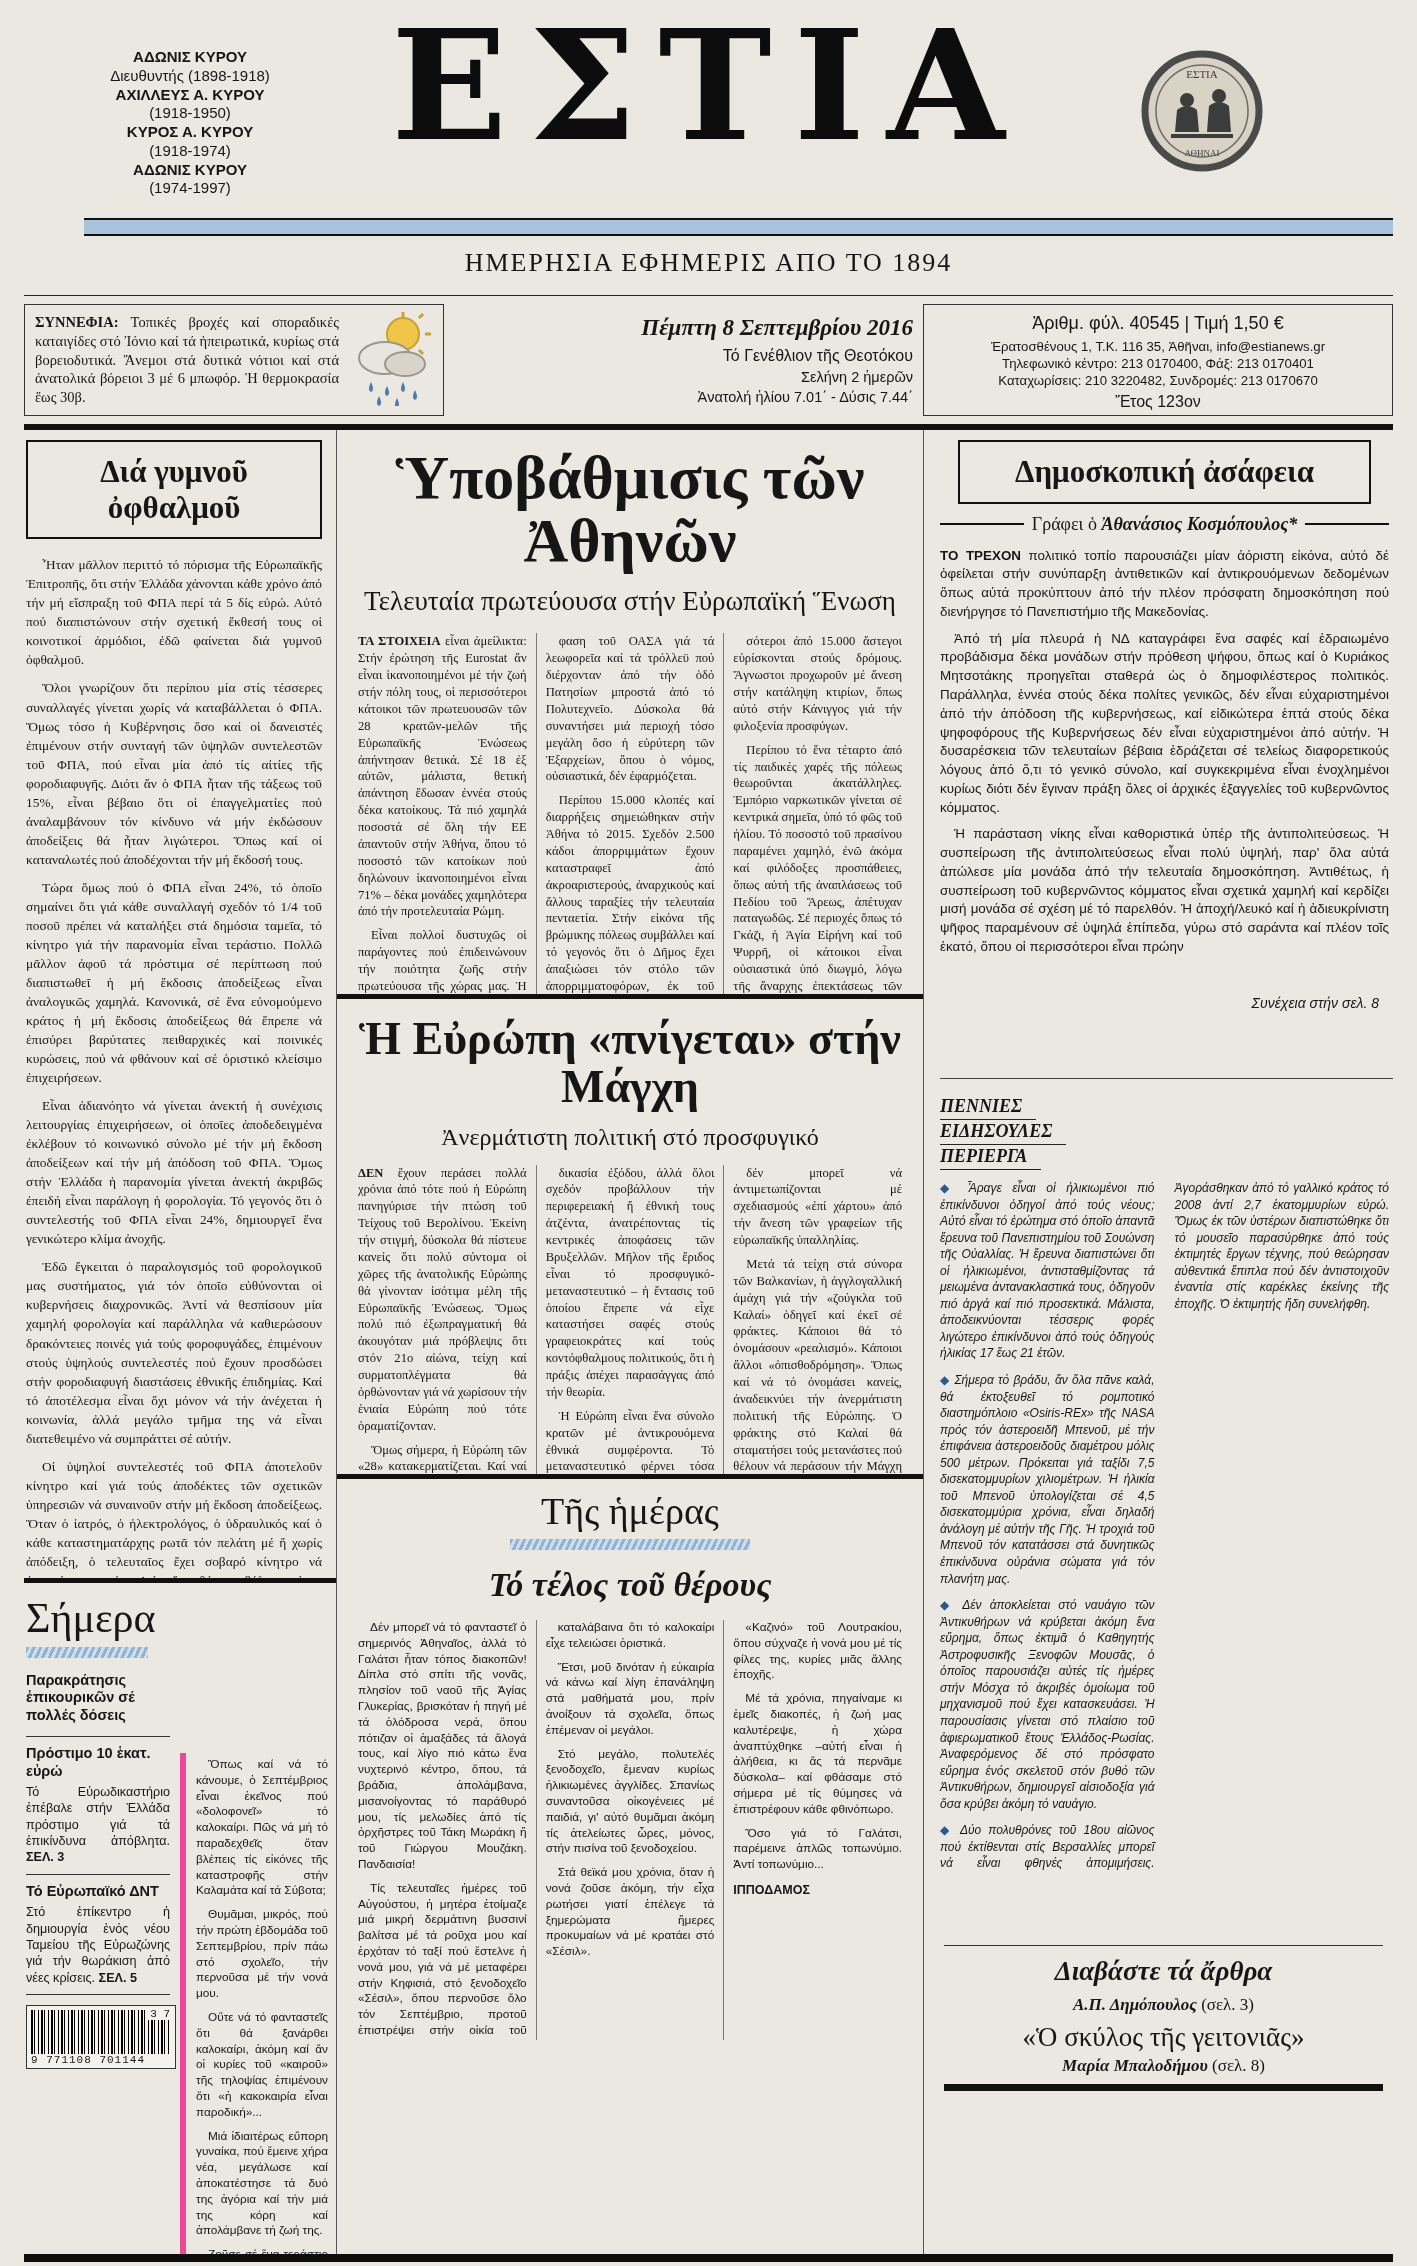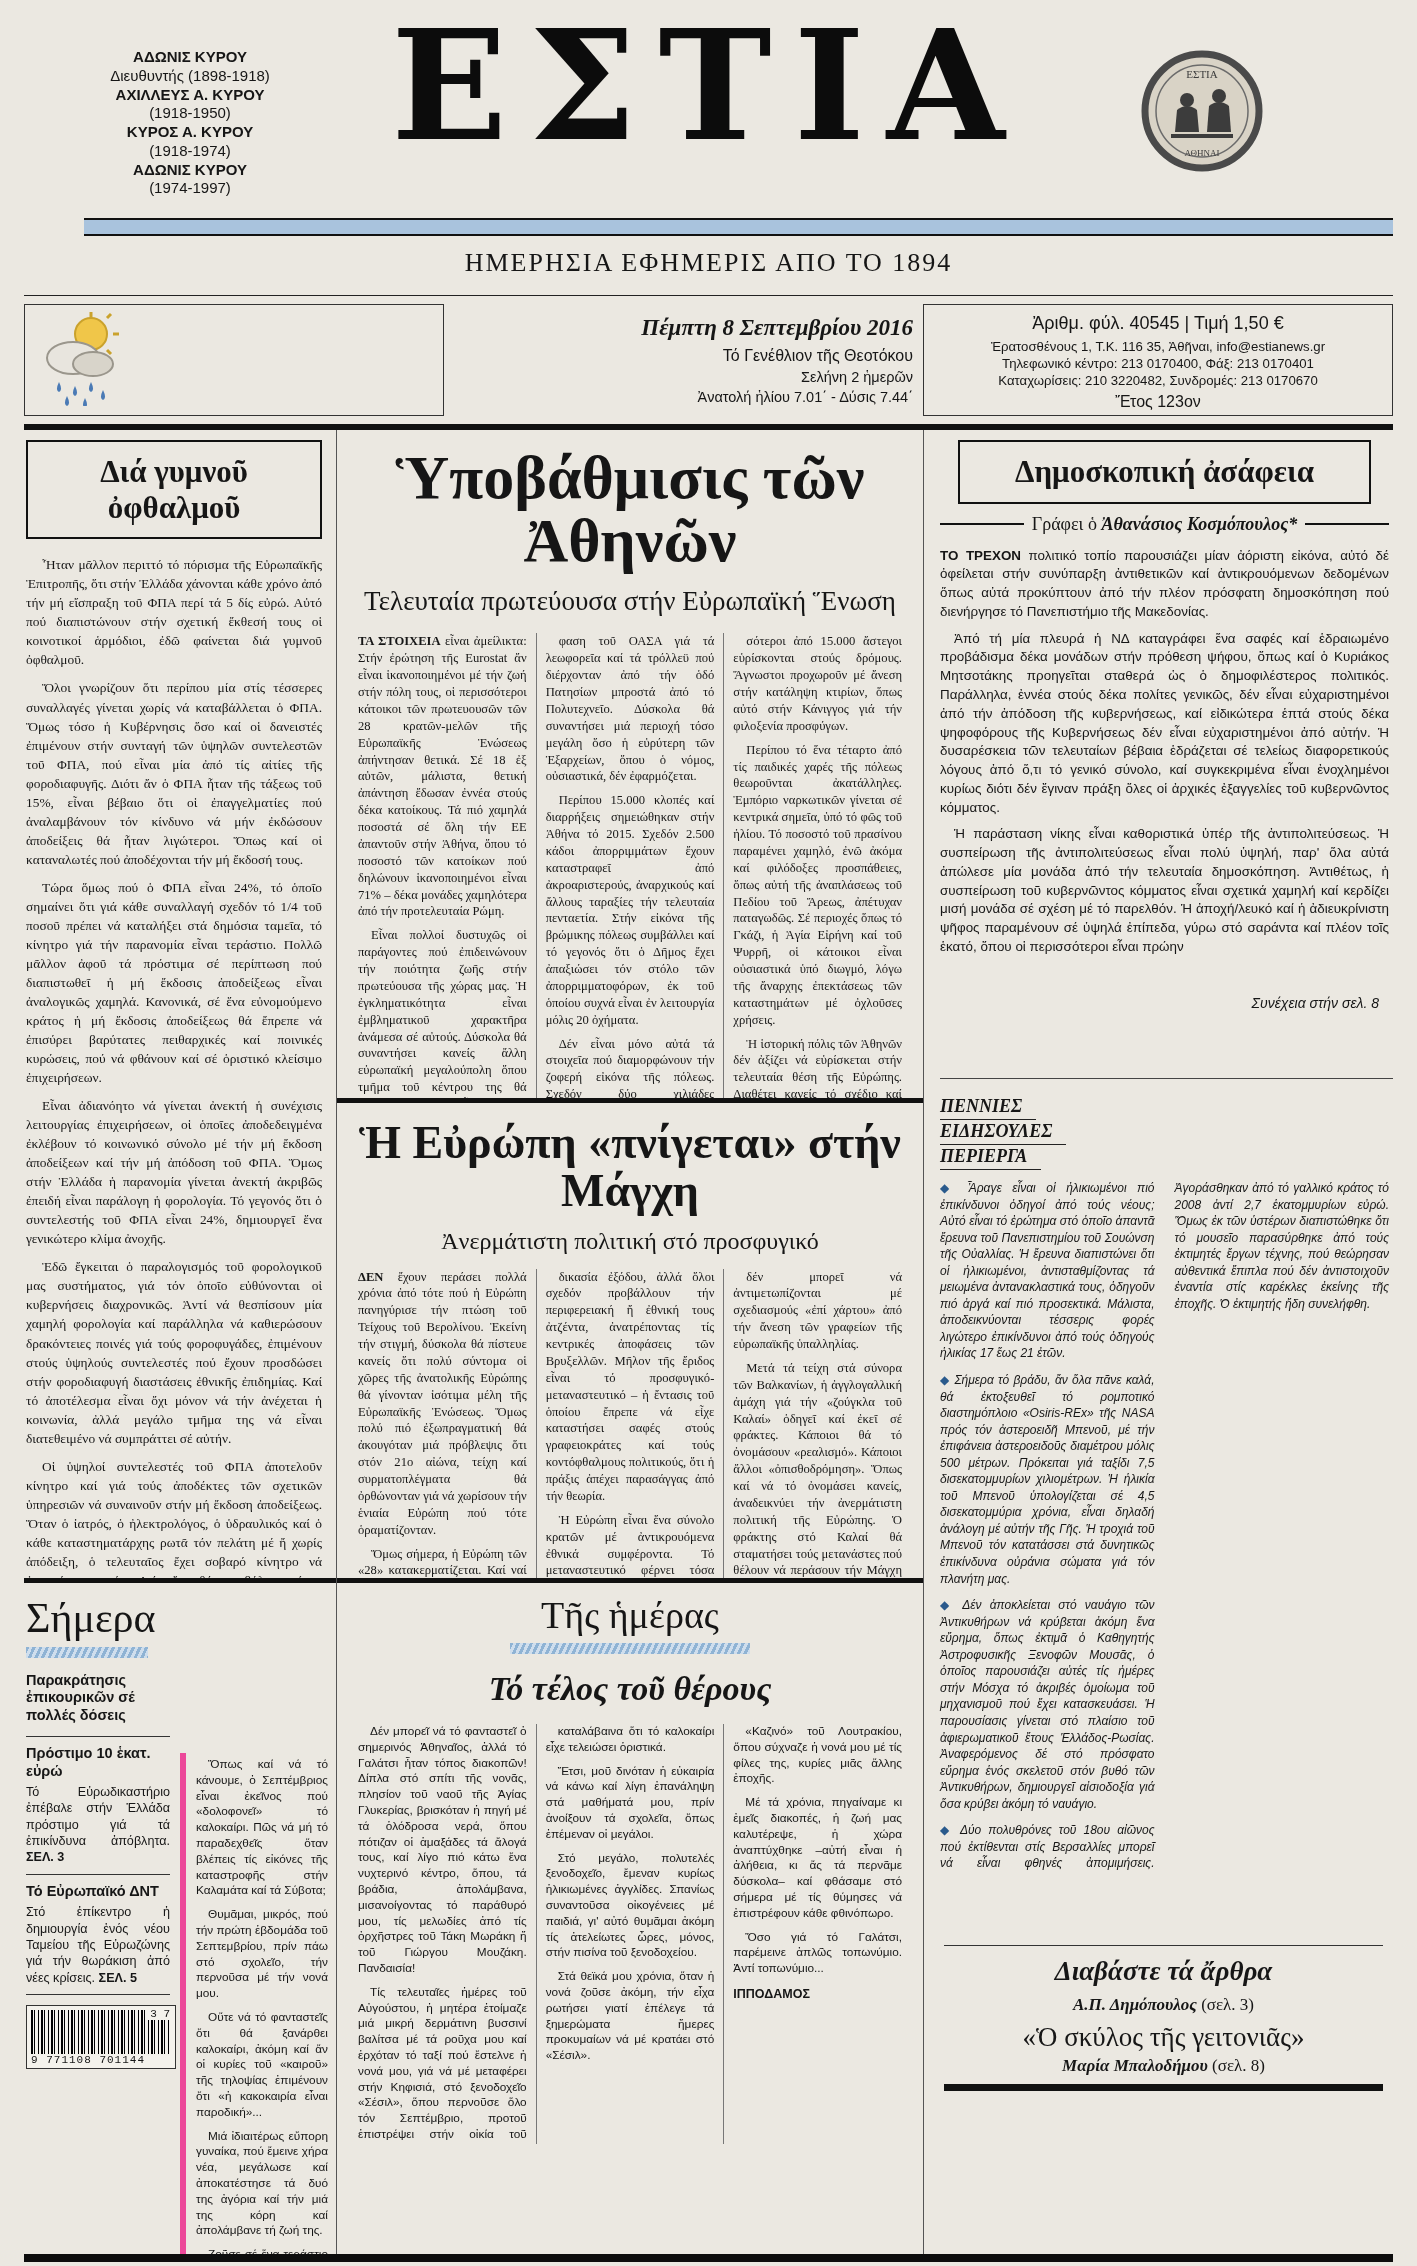--- a/index.html
+++ b/index.html
@@ -49,21 +49,21 @@
   .rail-right { flex:1; }
 
   
   .editorial { height:1148px; overflow:hidden; padding:10px 14px 0 2px; }
   .boxtitle { border:2px solid #111; text-align:center; font-weight:bold; font-size:31px;
     line-height:1.15; padding:12px 6px; margin-bottom:16px; }
   .editorial .para, .serifcol .para { font-size:13.4px; line-height:1.42; text-align:justify;
     text-indent:16px; margin-bottom:9px; }
 
   
-  .mainart { height:668px; overflow:hidden; padding:8px 12px 0; }
+  .mainart { height:564px; overflow:hidden; padding:8px 12px 0; }
   .headline { text-align:center; font-weight:bold; font-size:62px; line-height:1.02; margin:8px 0 14px; }
   .subhead { text-align:center; font-size:27px; margin-bottom:16px; }
   .cols { display:flex; }
   .col { flex:1; padding:0 9px; overflow:hidden; }
   .col + .col { border-left:1px solid #777; }
   .col .para { font-size:12.6px; line-height:1.34; text-align:justify; text-indent:13px; margin-bottom:7px; }
   .lead { font-weight:bold; }
   .first { text-indent:0 !important; }
 
   
@@ -165,20 +165,21 @@
         <text x="61" y="106" text-anchor="middle" font-size="9" font-family="Liberation Serif, serif" fill="#3c3c3c">ΑΘΗΝΑΙ</text>
       </svg>
     </div>
     <div class="bluebar"></div>
     <div class="tagline">ΗΜΕΡΗΣΙΑ ΕΦΗΜΕΡΙΣ ΑΠΟ ΤΟ 1894</div>
     <div class="masthead-rule"></div>
   </header>
 
   <section class="inforow">
     <div class="weatherbox">
+      <div class="wtxt"><b>ΣΥΝΝΕΦΙΑ:</b><span> Τοπικές βροχές καί σποραδικές καταιγίδες στό Ἰόνιο καί τά ἠπειρωτικά, κυρίως στά βορειοδυτικά. Ἄνεμοι στά δυτικά νότιοι καί στά ἀνατολικά βόρειοι 3 μέ 6 μπωφόρ. Ἡ θερμοκρασία ἕως 30β.</span></div>
       <div>
         <svg width="86" height="96" viewBox="0 0 86 96">
           <circle cx="56" cy="24" r="16" fill="#f0c649" stroke="#caa22c" stroke-width="2"></circle>
           <g stroke="#caa22c" stroke-width="3">
               <line x1="56" y1="2" x2="56" y2="8"></line>
               <line x1="78" y1="24" x2="84" y2="24"></line>
               <line x1="72" y1="8" x2="76" y2="4"></line>
               <line x1="72" y1="40" x2="76" y2="44"></line>
             </g>
           <ellipse cx="38" cy="48" rx="26" ry="16" fill="#e8e5de" stroke="#9a968c" stroke-width="2"></ellipse>

